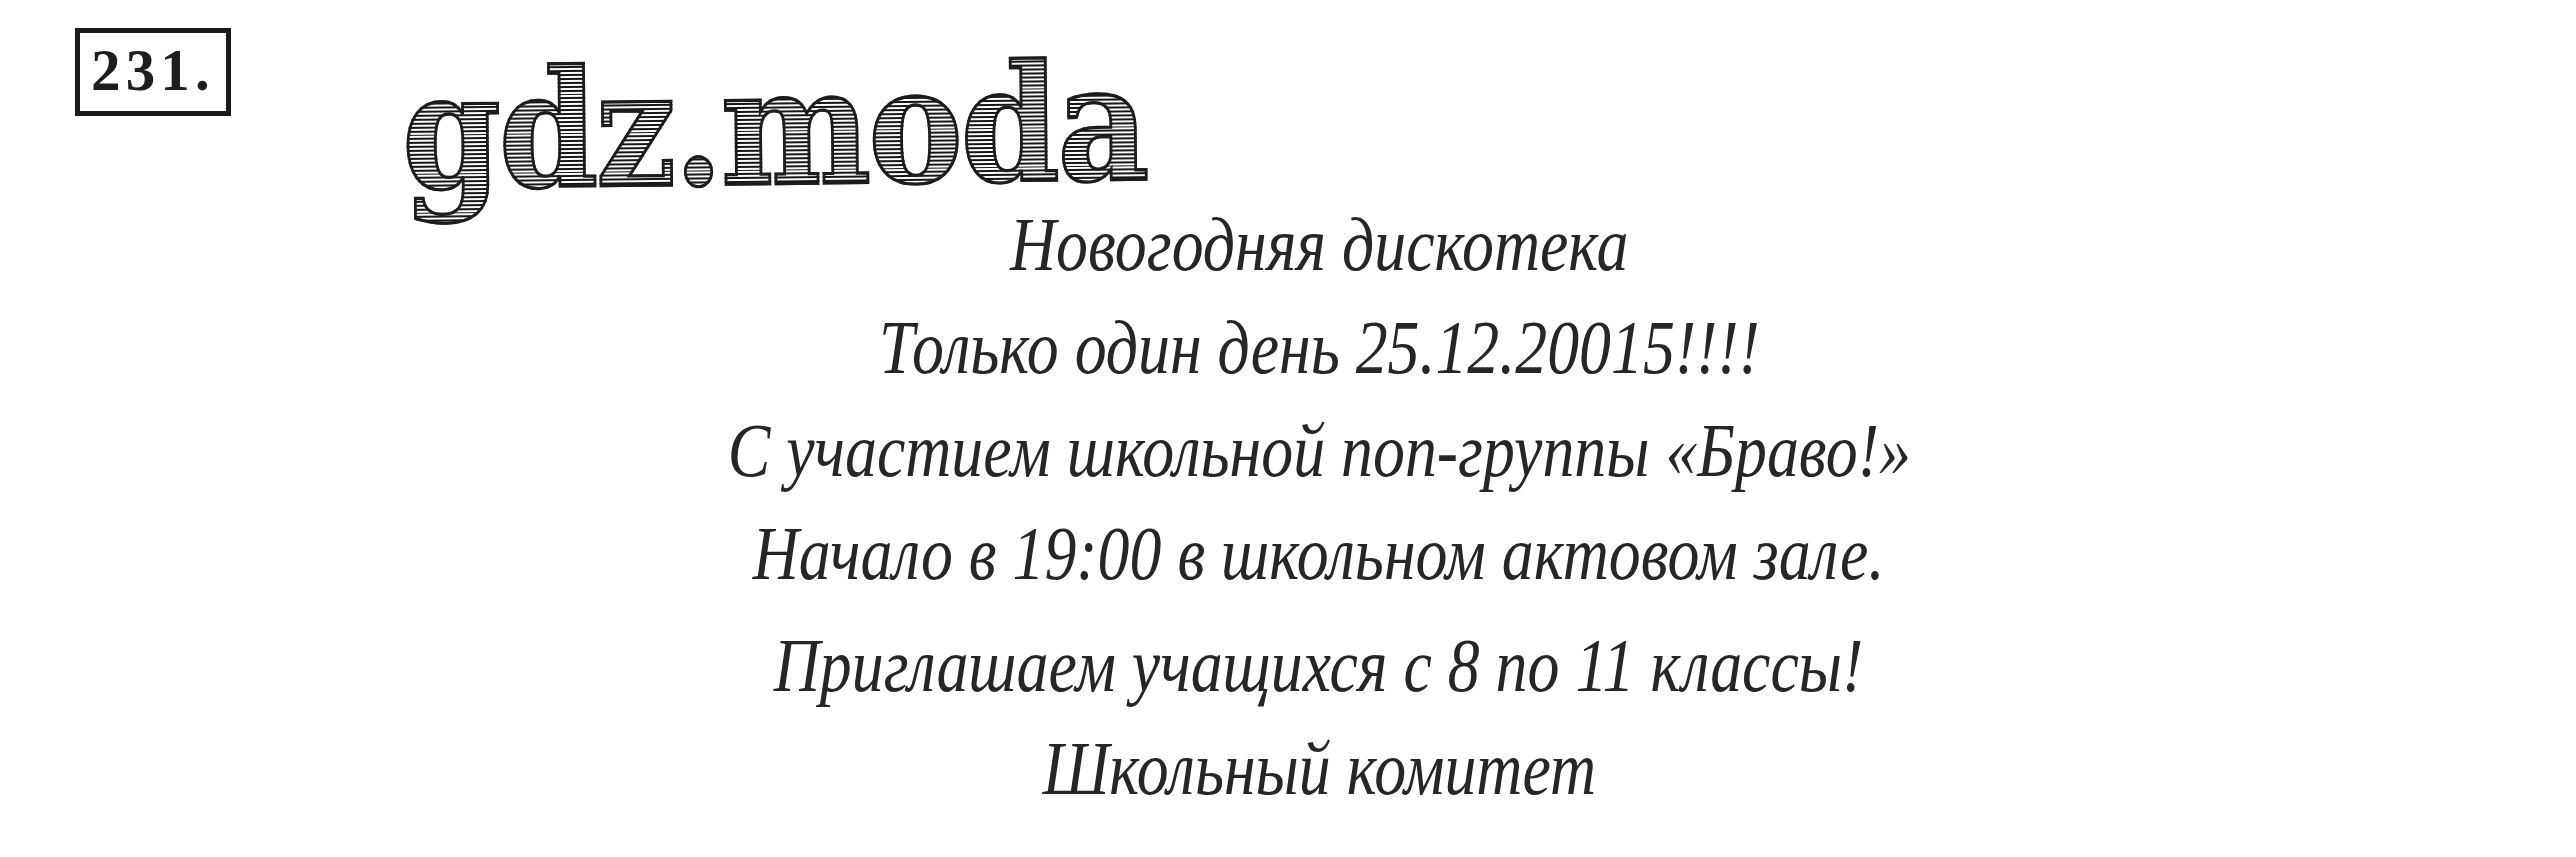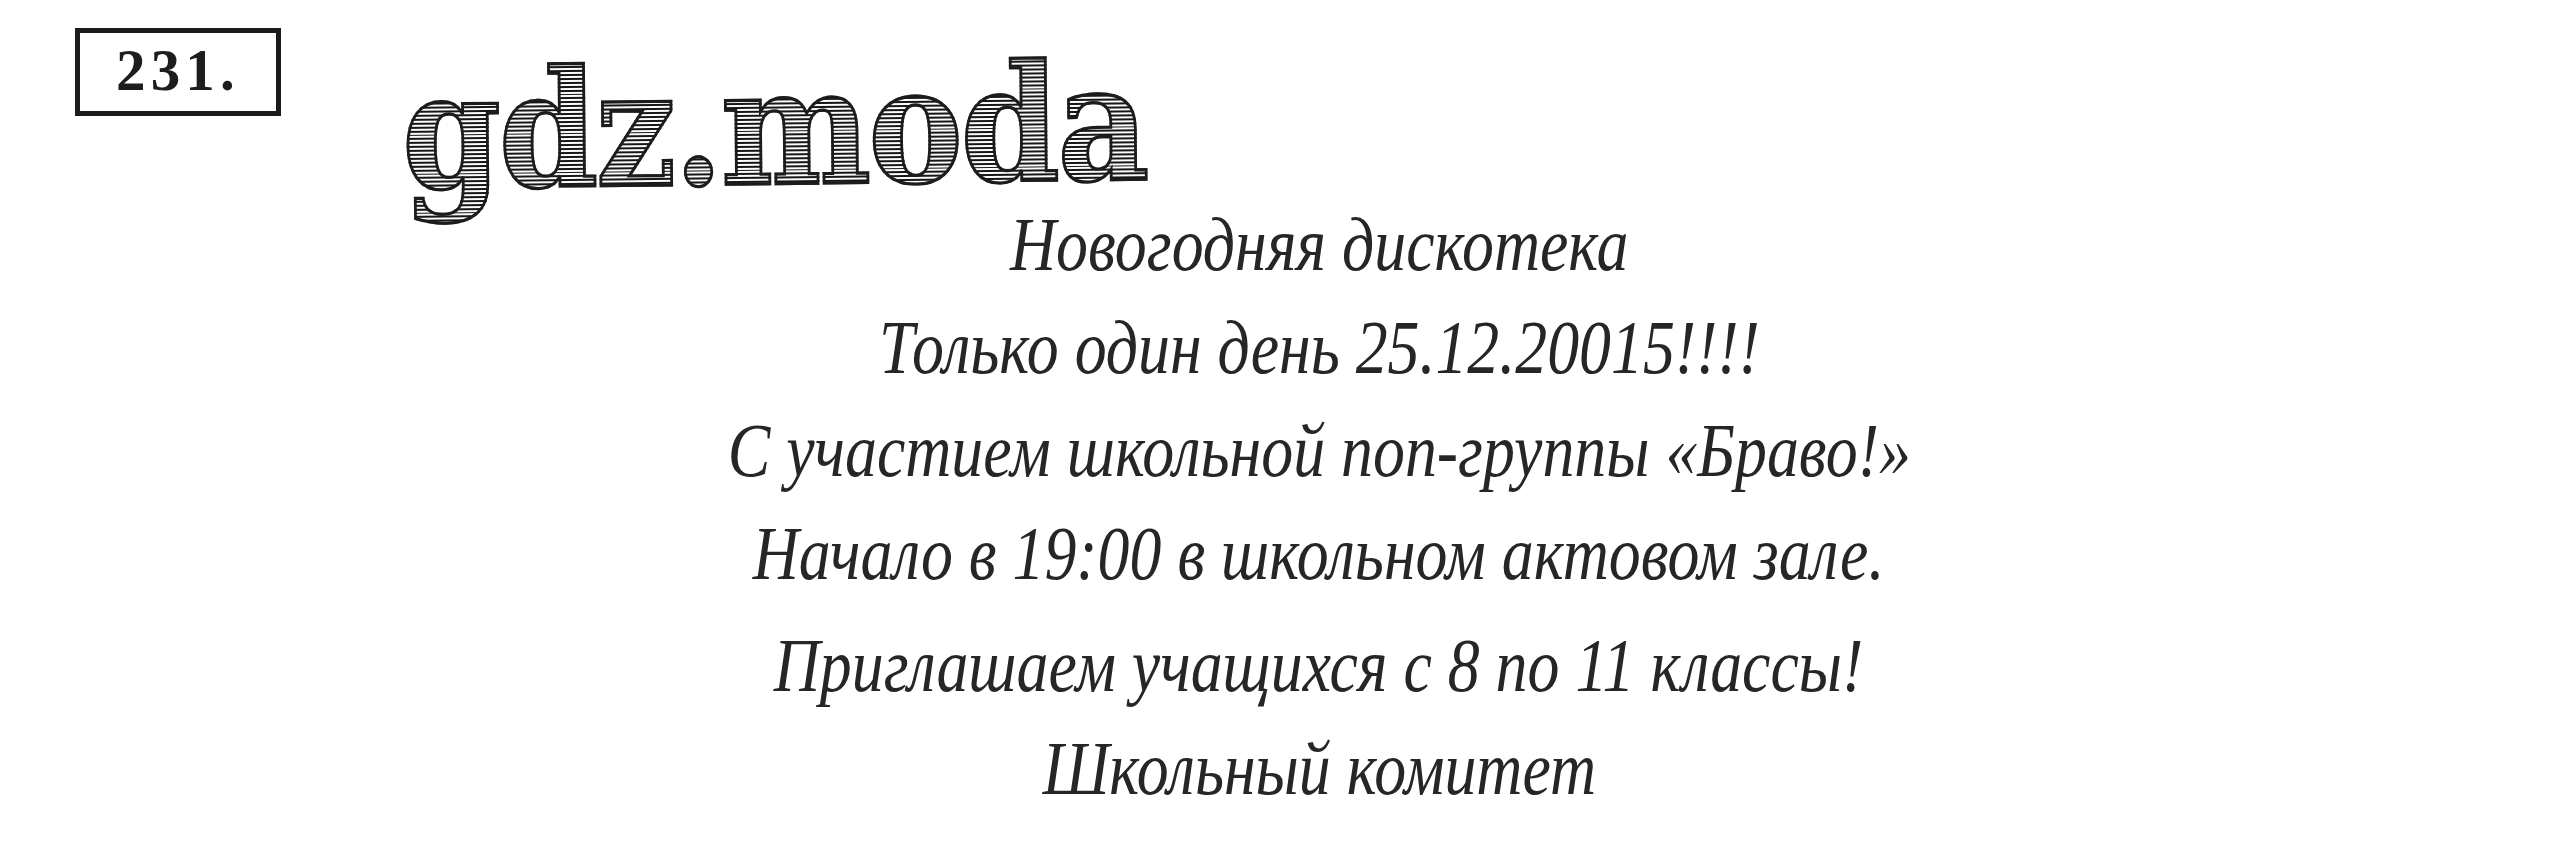--- a/index.html
+++ b/index.html
@@ -13,21 +13,21 @@
     height: 858px;
     overflow: hidden;
     font-family: "Liberation Serif", serif;
   }
 
   
   .number-box {
     position: absolute;
     left: 75px;
     top: 28px;
-    width: 206px;
+    width: 156px;
     height: 88px;
     box-sizing: border-box;
     border: 5.8px solid #1b1b1b;
     background: #ffffff;
     display: flex;
     align-items: center;
     justify-content: center;
   }
   .number-box .num {
     font-family: "Liberation Serif", serif;

